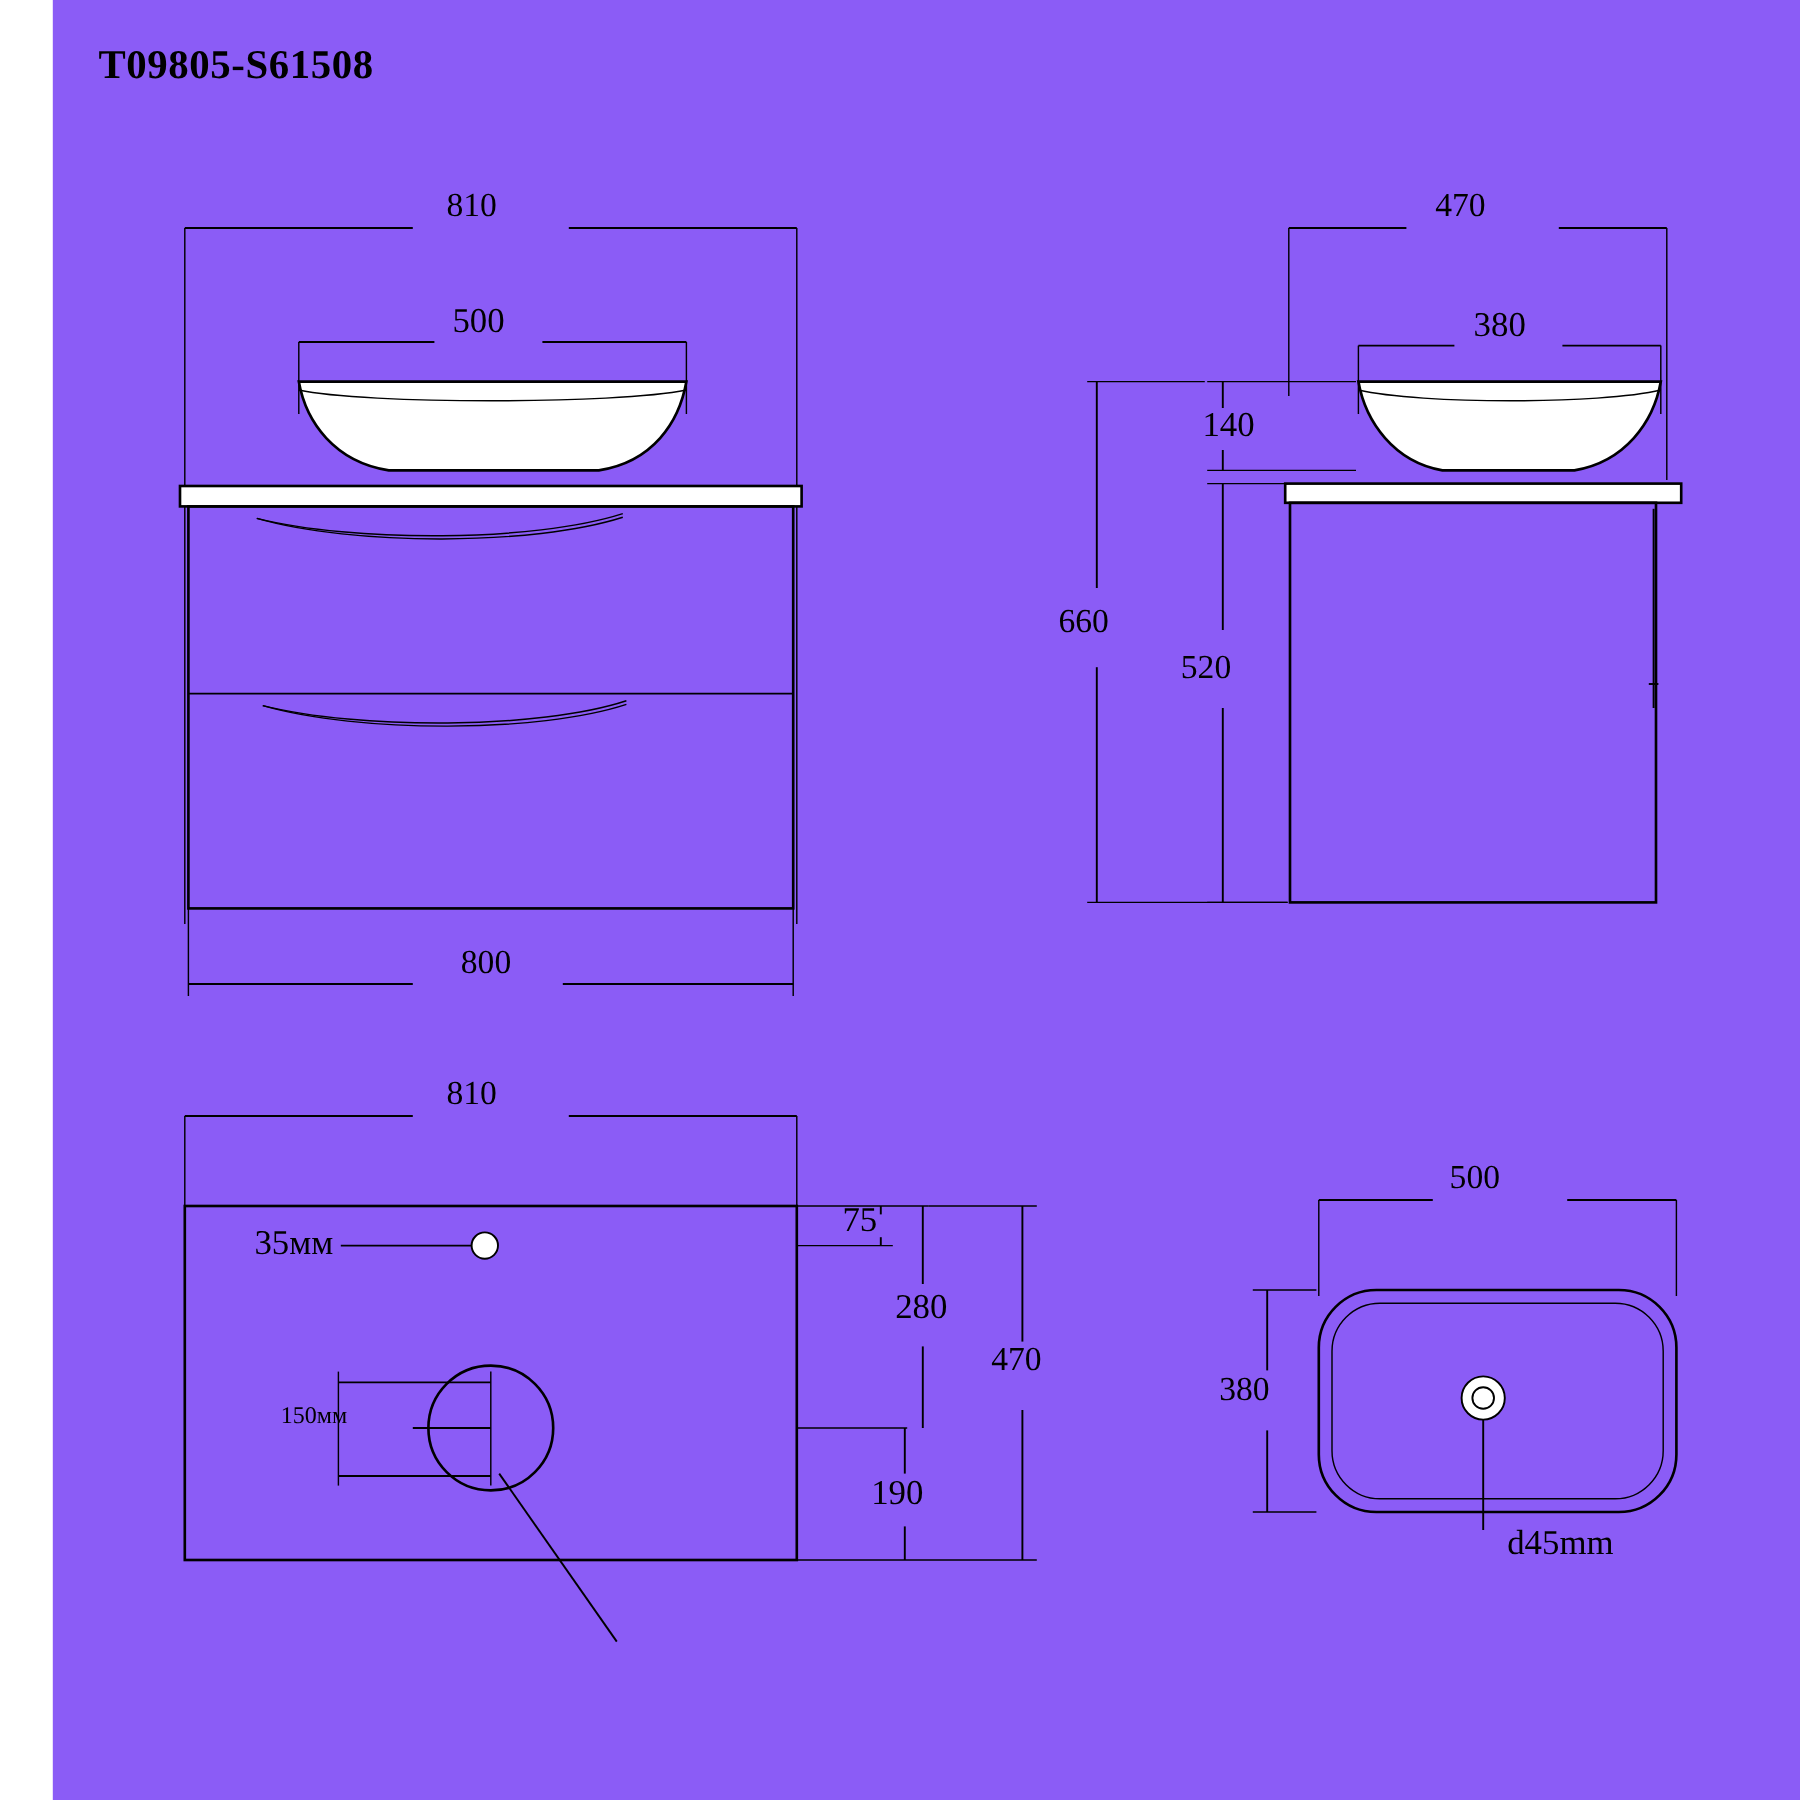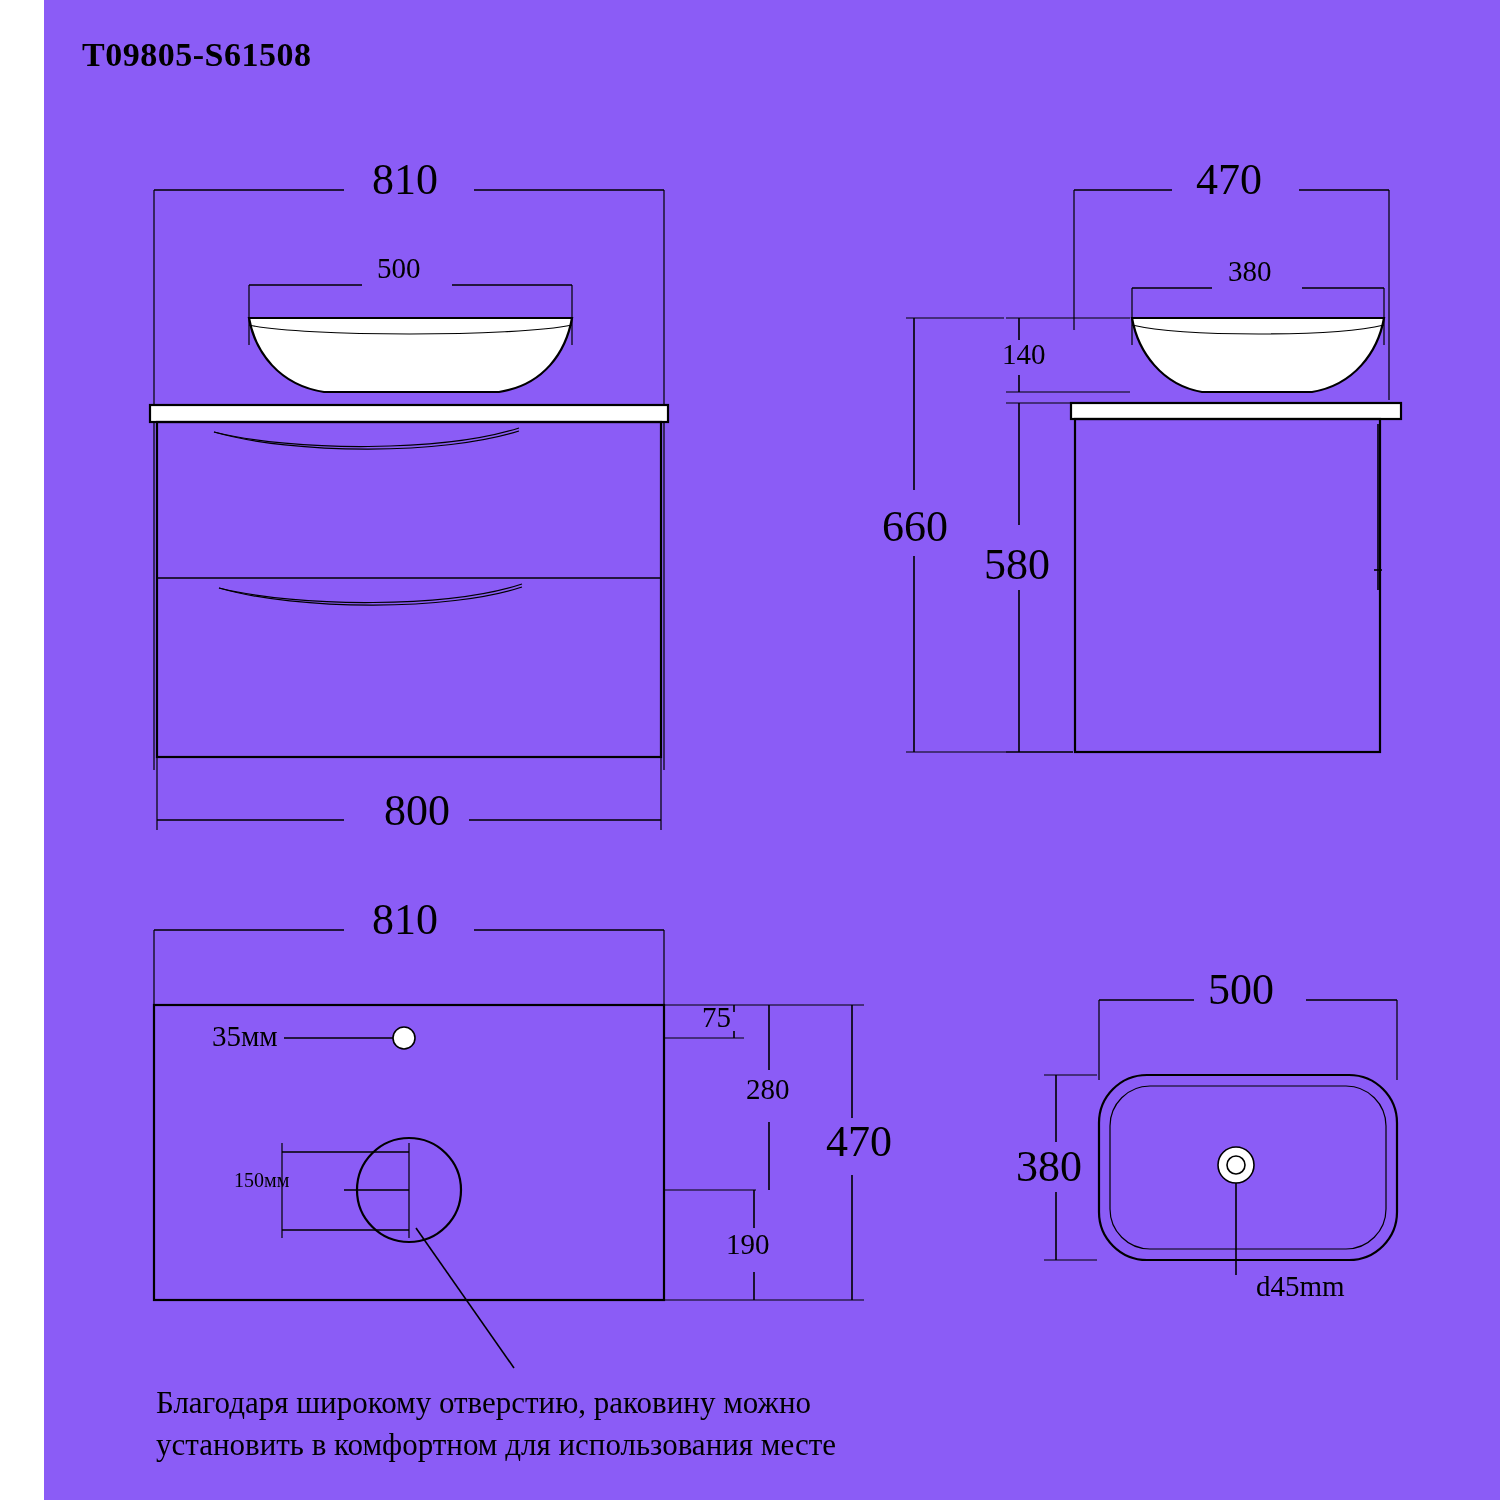--- a/index.html
+++ b/index.html
@@ -27,21 +27,21 @@
     letter-spacing: 0.5px;
   }
   .dim {
     position: absolute;
     font-family: "Liberation Serif", serif;
     font-size: 29px;
     line-height: 1;
     white-space: nowrap;
   }
   .dim.big {
-    font-size: 44px;
+    font-size: 28px;
   }
   .note {
     position: absolute;
     font-family: "Liberation Serif", serif;
     font-size: 31px;
     line-height: 1.35;
     white-space: pre-line;
   }
   svg.layer {
     position: absolute;
@@ -208,30 +208,28 @@
   </svg>
 
   <div class="dim big" style="left:328px; top:158px;">810</div>
   <div class="dim" style="left:333px; top:254px;">500</div>
   <div class="dim big" style="left:340px; top:789px;">800</div>
 
   <div class="dim big" style="left:1152px; top:158px;">470</div>
   <div class="dim" style="left:1184px; top:257px;">380</div>
   <div class="dim" style="left:958px; top:340px;">140</div>
   <div class="dim big" style="left:838px; top:505px;">660</div>
-  <div class="dim big" style="left:940px; top:543px;">580</div>
+  <div class="dim big" style="left:940px; top:543px;">520</div>
 
   <div class="dim big" style="left:328px; top:898px;">810</div>
   <div class="dim" style="left:168px; top:1022px;">35мм</div>
   <div class="dim" style="left:658px; top:1003px;">75</div>
   <div class="dim" style="left:702px; top:1075px;text-align:right;">280</div>
   <div class="dim big" style="left:782px; top:1120px;">470</div>
   <div class="dim" style="left:190px; top:1170px; font-size:20px;">150мм</div>
   <div class="dim" style="left:682px; top:1230px;">190</div>
 
   <div class="dim big" style="left:1164px; top:968px;">500</div>
   <div class="dim big" style="left:972px; top:1145px;">380</div>
   <div class="dim" style="left:1212px; top:1272px;">d45mm</div>
 
-  <div class="note" style="left:112px; top:1382px;">Благодаря широкому отверстию, раковину можно
-установить в комфортном для использования месте</div>
 
 </div>
 
 </body></html>

